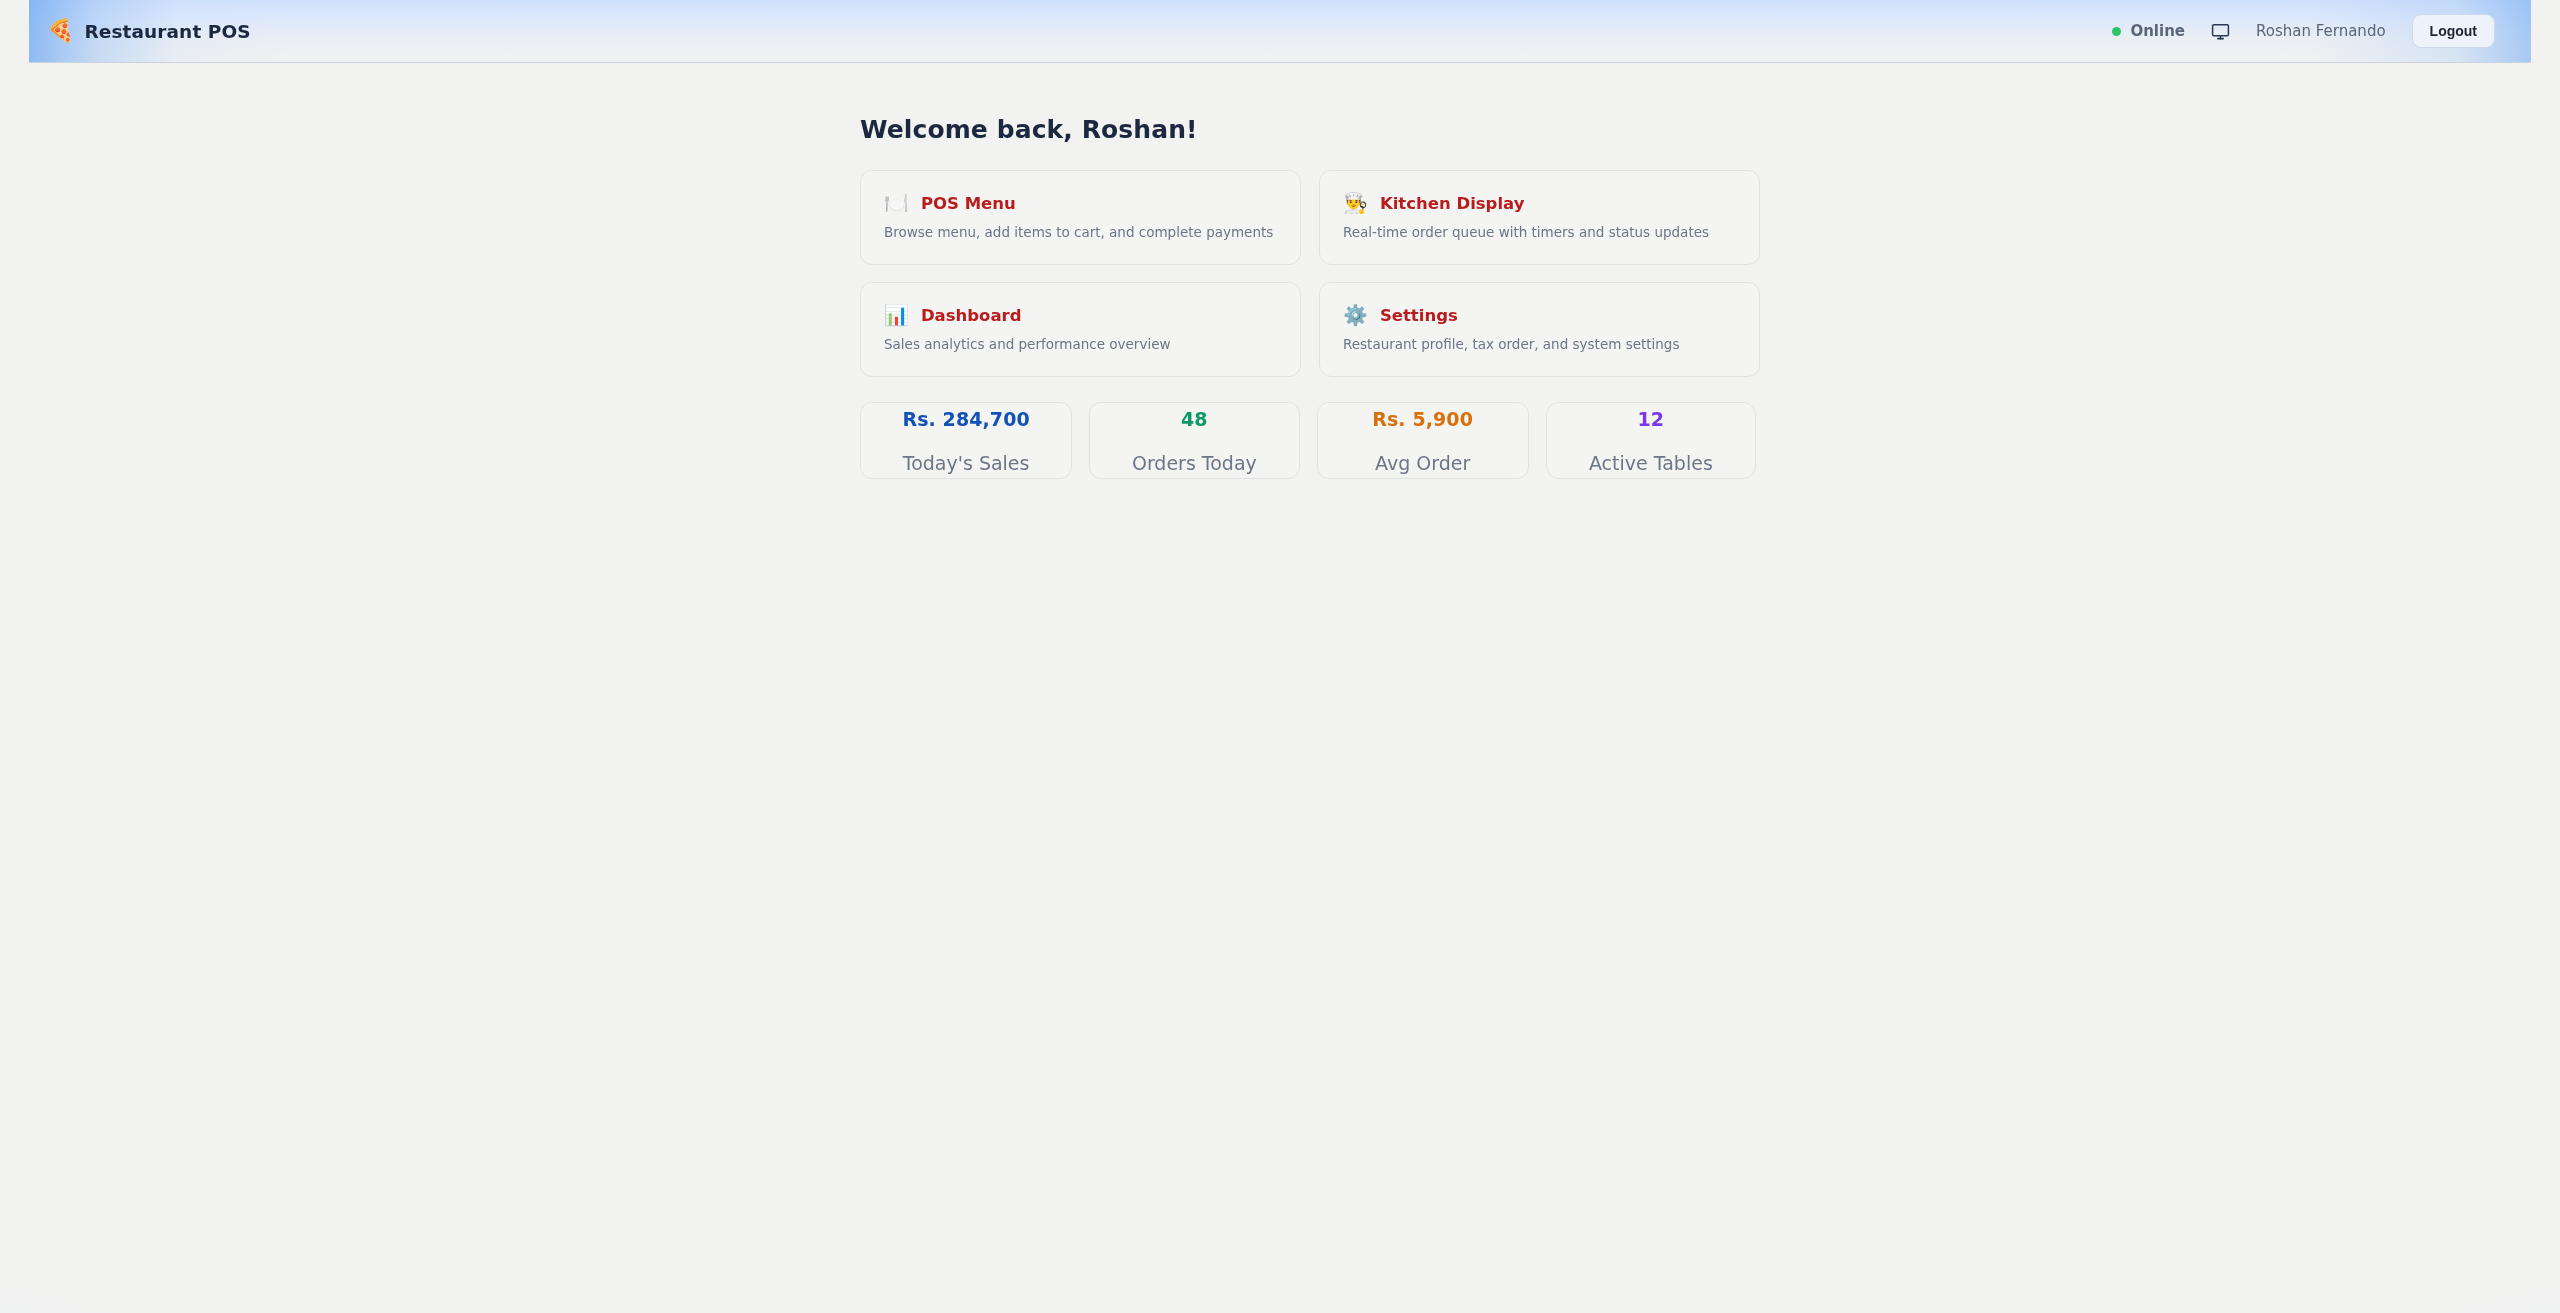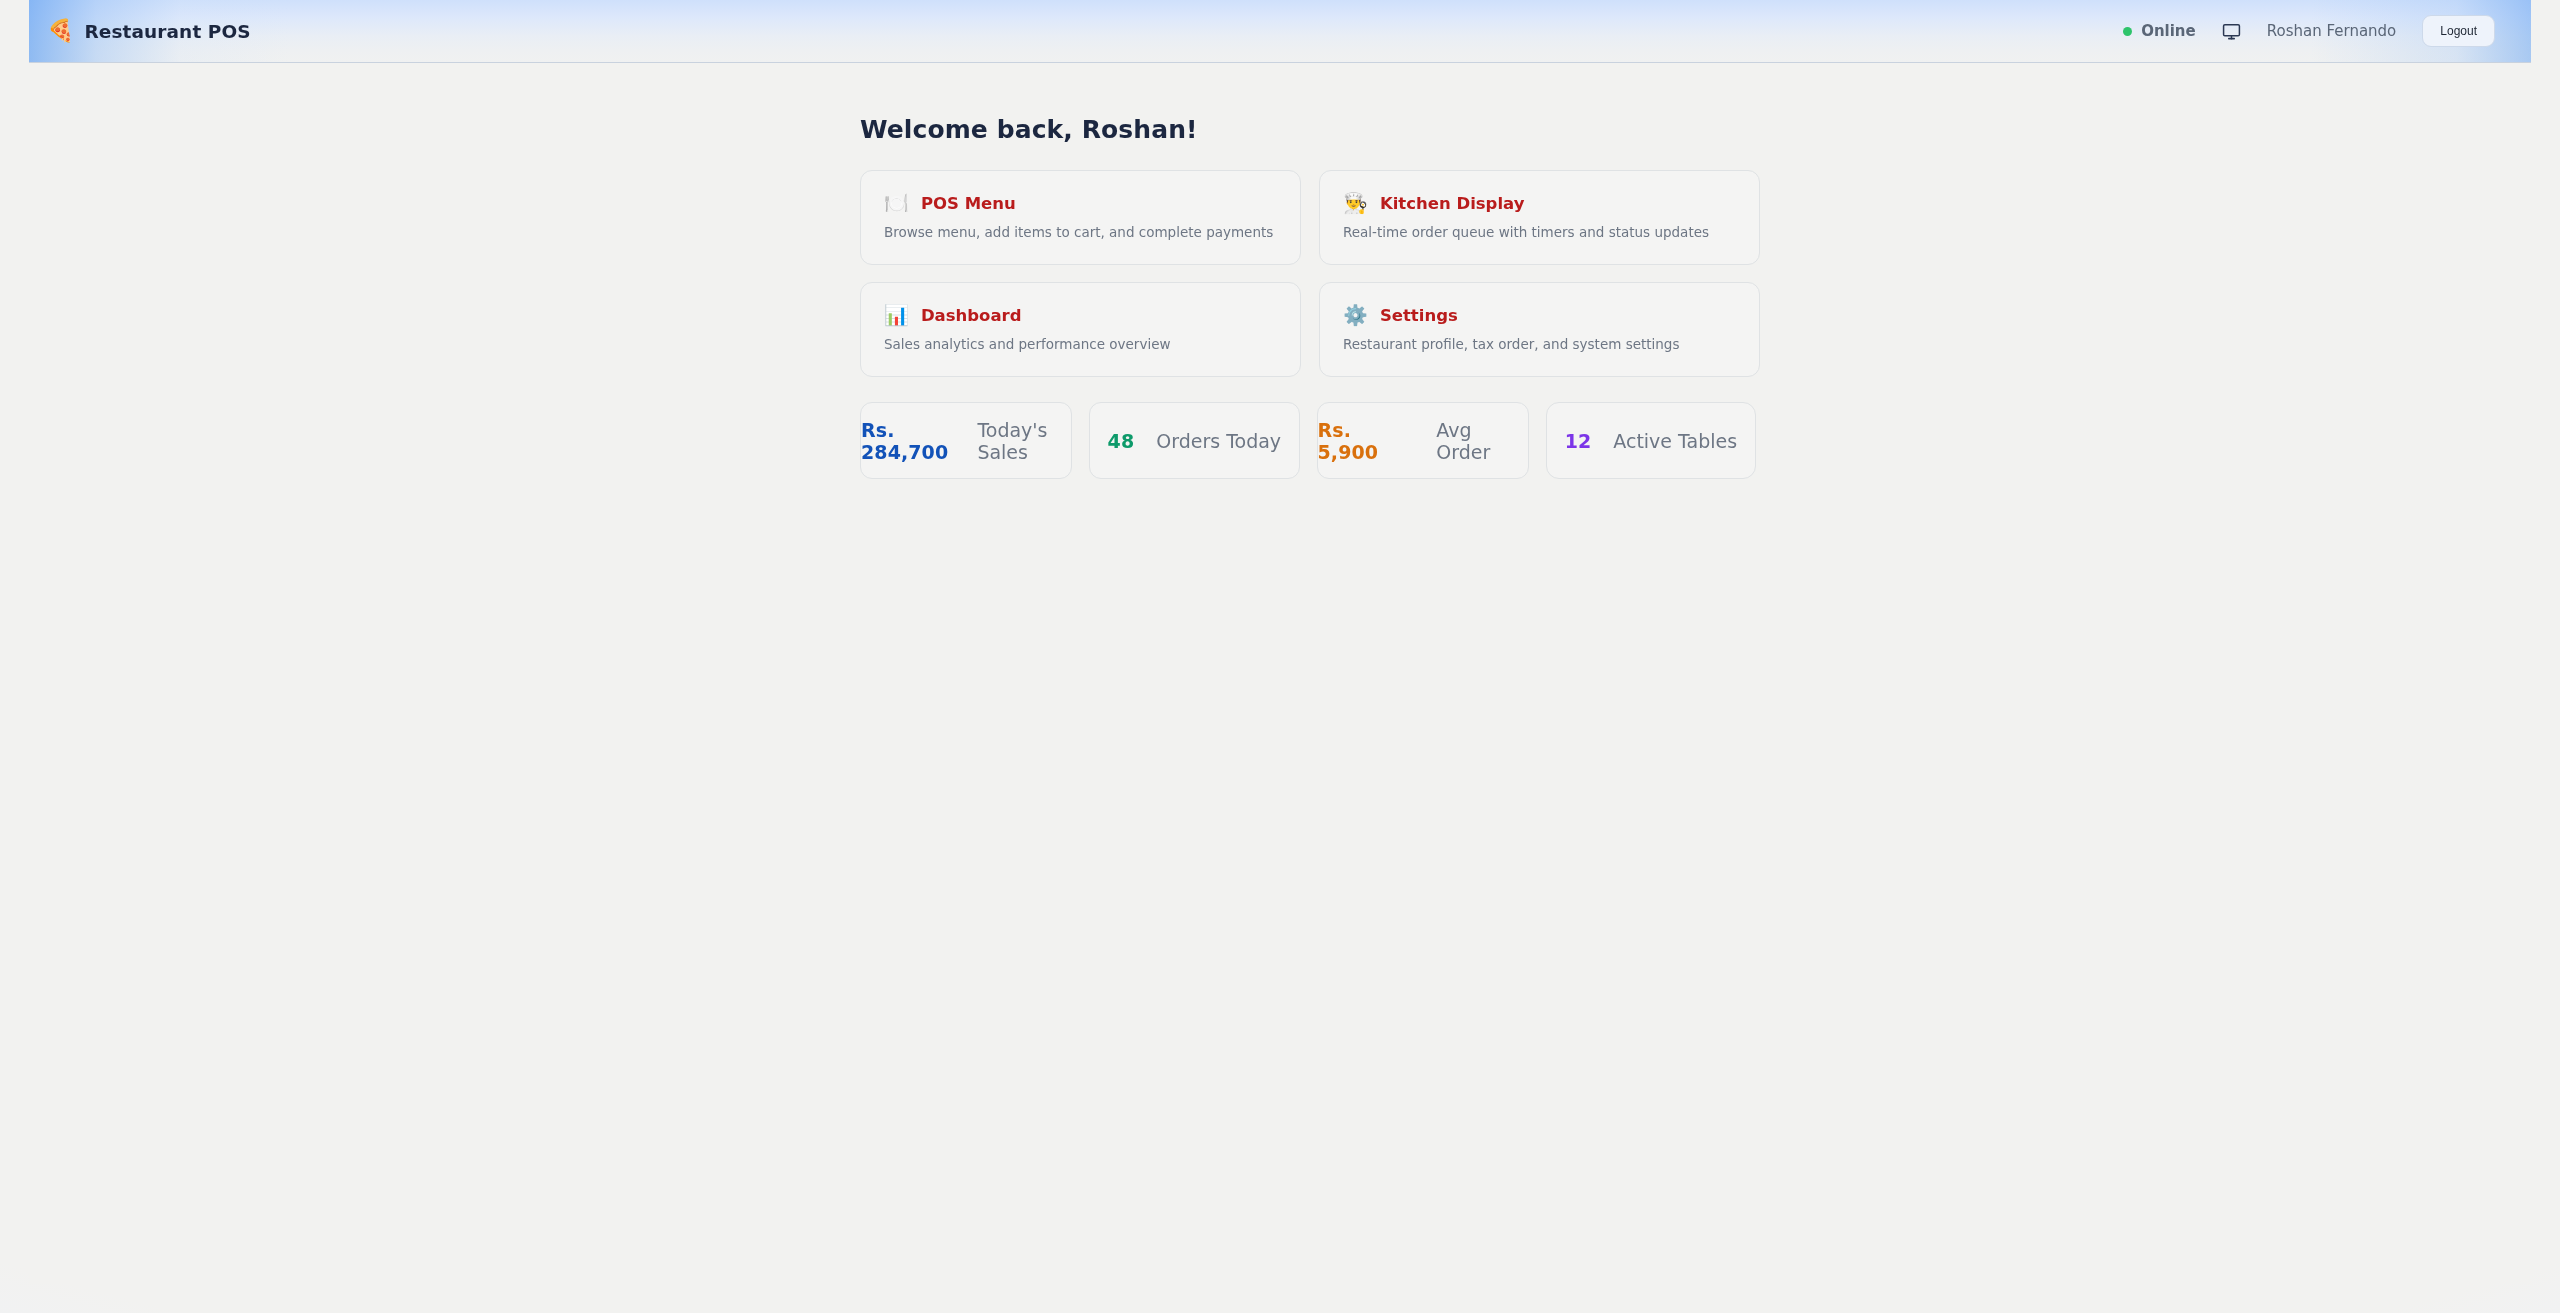--- a/index.html
+++ b/index.html
@@ -95,22 +95,22 @@
   }
   .status-dot {
     width: 9px; height: 9px;
     border-radius: 50%;
     background: #2ec46b;
     display: inline-block;
   }
   .monitor-icon { display: flex; align-items: center; color: #2b3853; }
   .user-name { font-size: 15px; color: #5a6677; }
   .logout-btn {
-    font-size: 12px;
-    font-weight: 400;
+    font-size: 14px;
+    font-weight: 700;
     color: #1e2633;
     background: #eef3fb;
     border: 1px solid #cdd9ea;
     border-radius: 9px;
     padding: 9px 17px;
     cursor: pointer;
     line-height: 1;
   }
 
   
@@ -170,21 +170,21 @@
     gap: 17px;
     margin-top: 25px;
   }
   .stat-card {
     background: #f4f4f3;
     border: 1px solid #dfe2e4;
     border-radius: 12px;
     height: 77px;
     box-sizing: border-box;
     display: flex;
-    flex-direction: row;
+    flex-direction: column;
     align-items: center;
     justify-content: center;
     gap: 22px;
     cursor: default;
   }
   .stat-card.w1 { width: 215px; }
   .stat-card.w2 { width: 213px; }
   .stat-card.w3 { width: 215px; }
   .stat-card.w4 { width: 213px; border-radius: 13px; }
   .stat-value {

